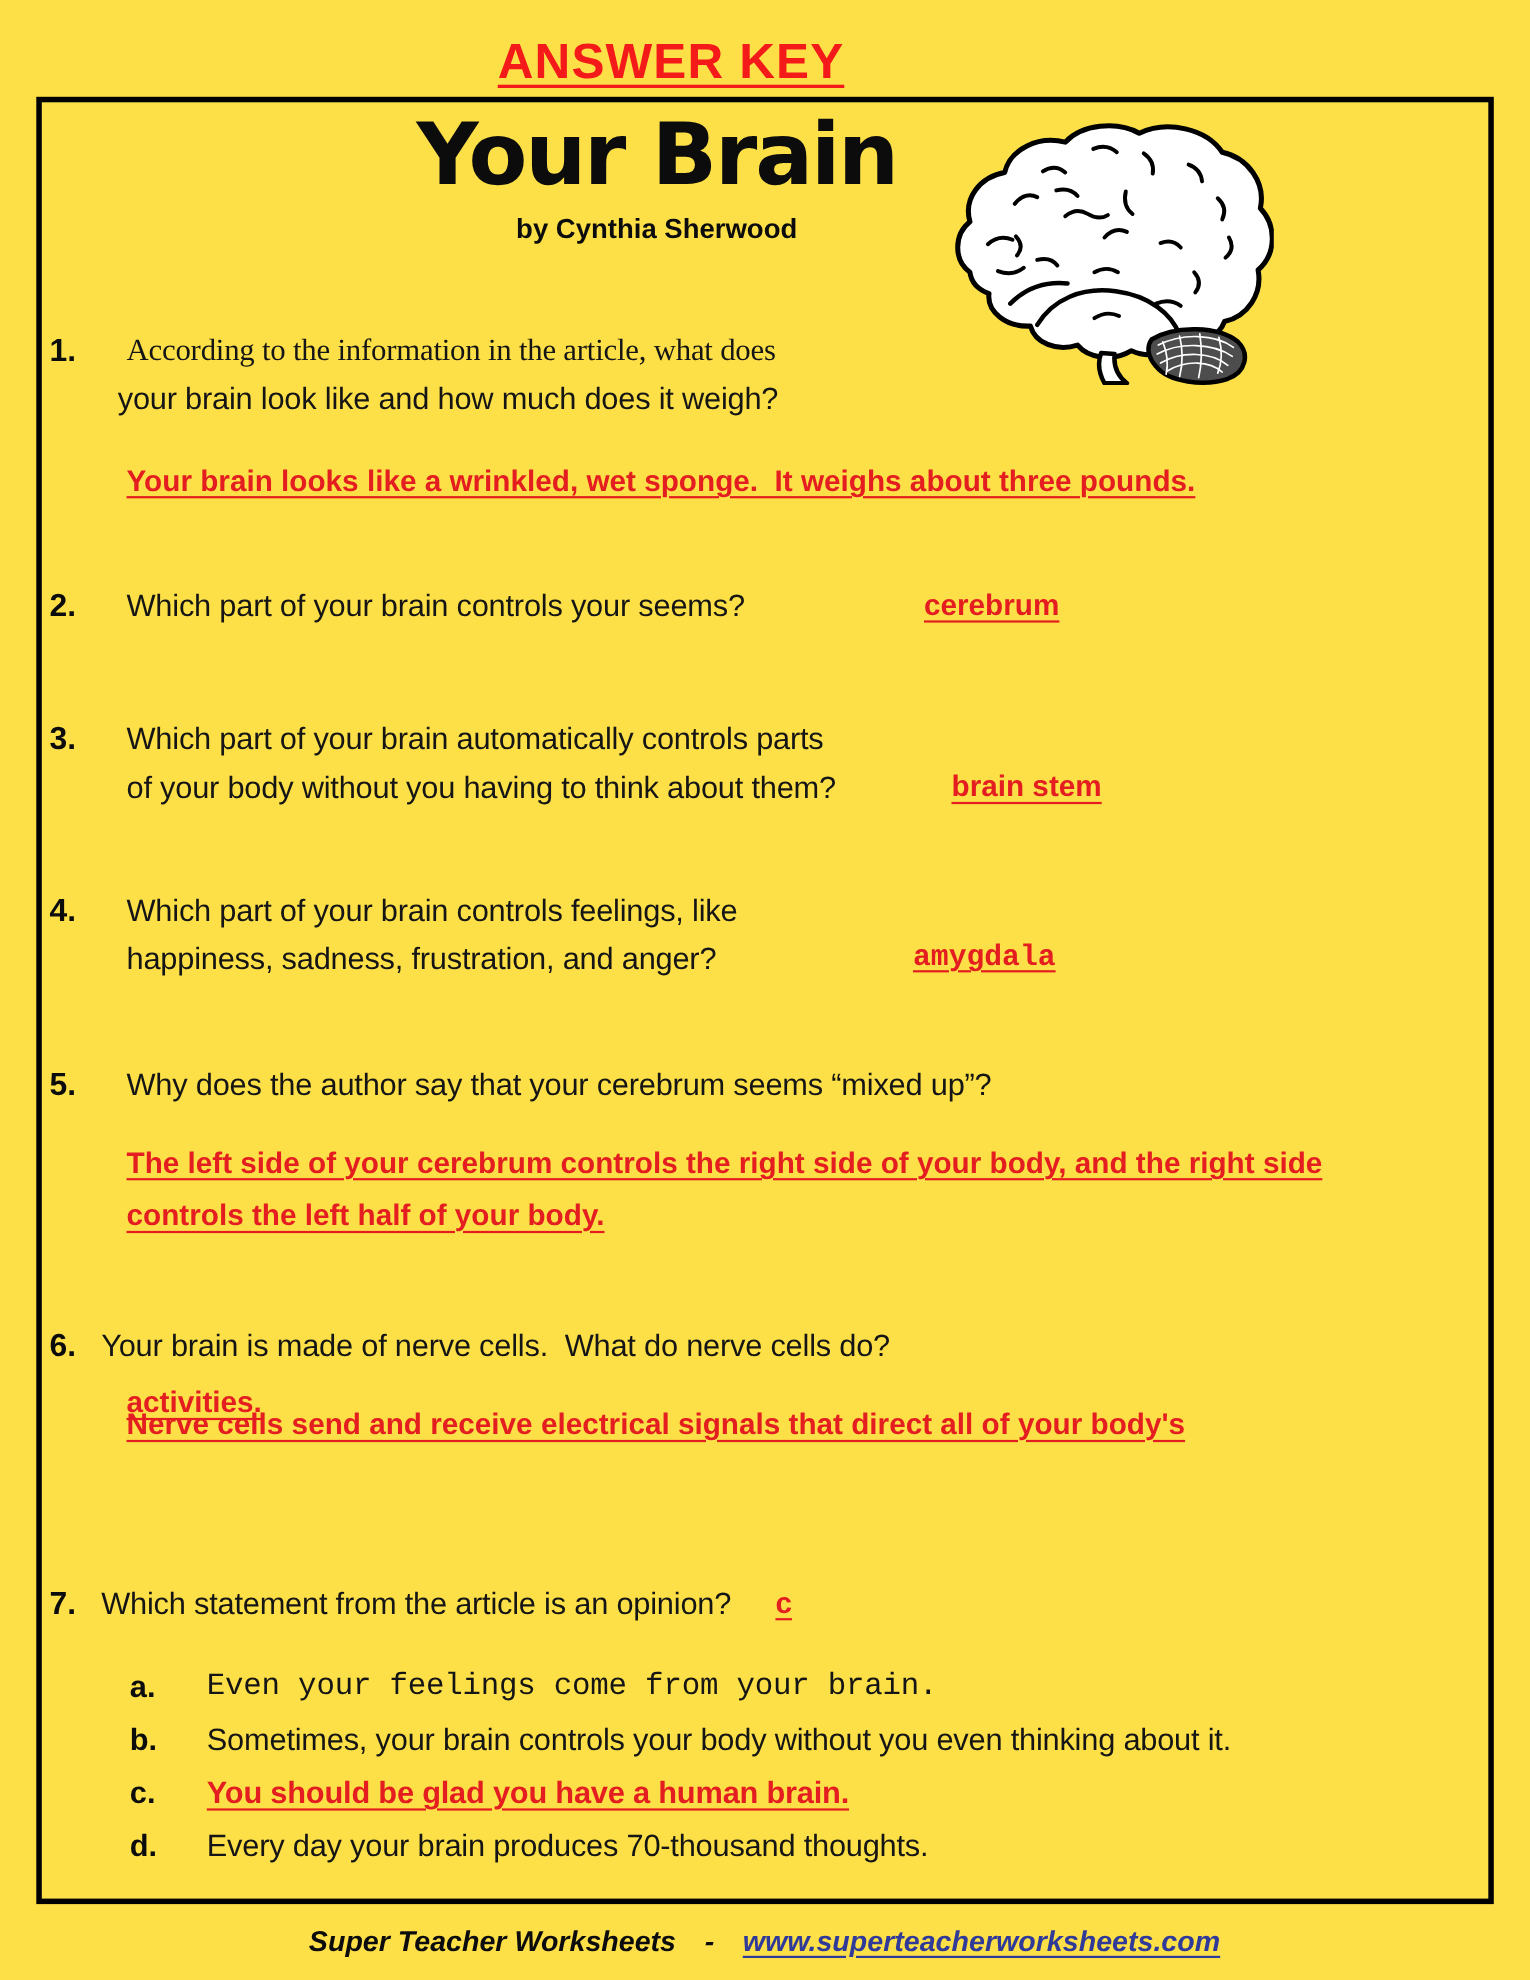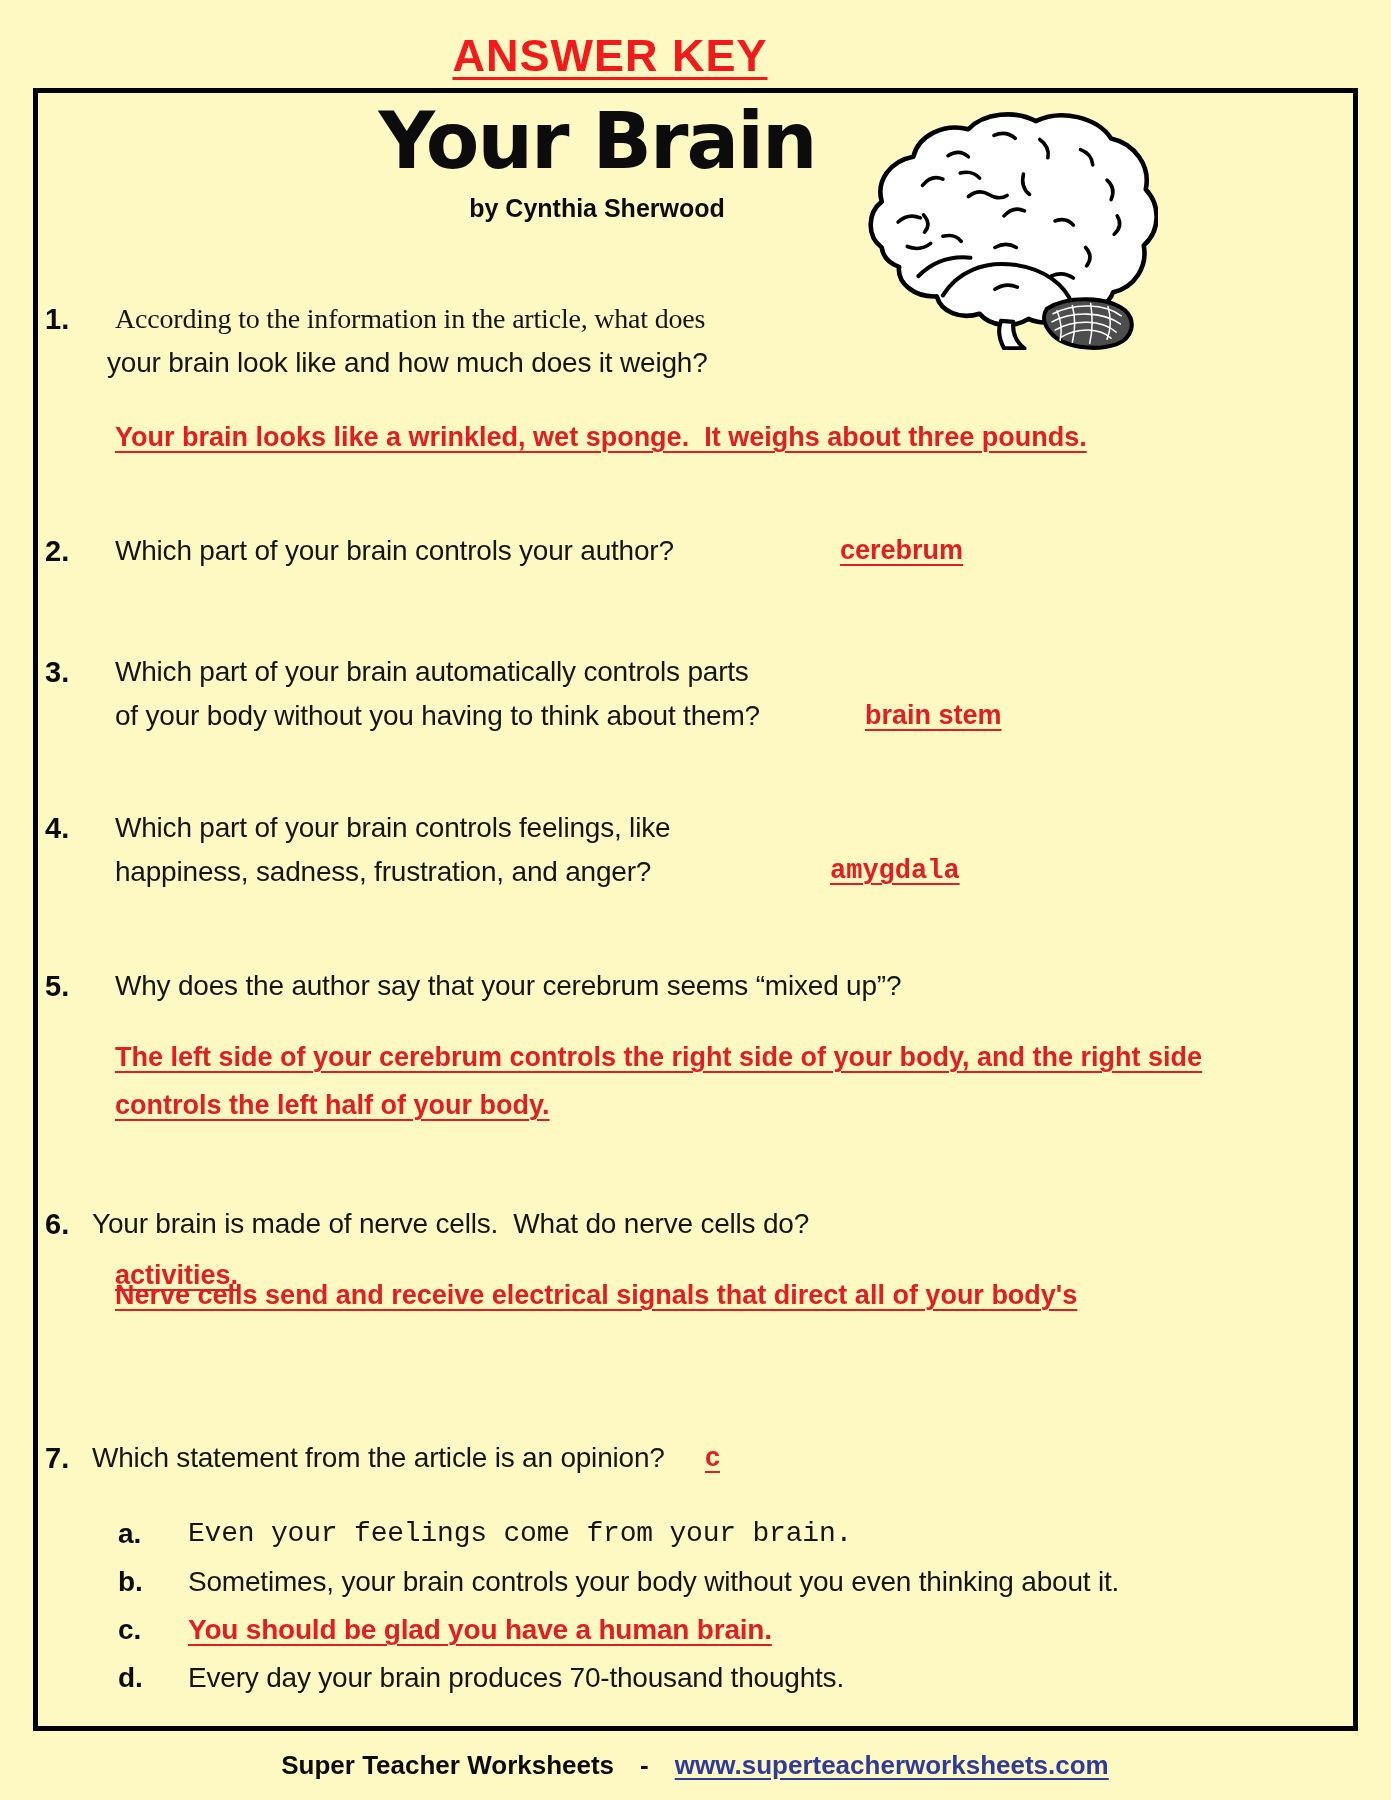--- a/index.html
+++ b/index.html
@@ -1,21 +1,21 @@
 <!DOCTYPE html>
 <html style="--banner-red: #F41A1A; --answer-red: #E41E20; --link-blue: #303A99;"><head>
 <meta charset="utf-8">
 <style>
   * { margin:0; padding:0; box-sizing:border-box; }
   html,body { background:#fff; }
   body {
     width:1391px; height:1800px; position:relative; overflow:hidden;
     font-family:"Liberation Sans", sans-serif; color:#111;
   }
-  .page { position:absolute; inset:0; background:#fef9c3; }
+  .page { position:absolute; inset:0; background:#fde047; }
 
   .banner {
     position:absolute; left:0; top:30px; width:1220px; text-align:center;
     font-size:45px; font-weight:bold; letter-spacing:1px;
     color:var(--banner-red,#f41a1a);
     text-decoration:underline; text-decoration-thickness:3px; text-underline-offset:6px;
   }
 
   .frame {
     position:absolute; left:33px; top:88px; width:1325px; height:1643px;
@@ -45,21 +45,21 @@
   .choice-letter { position:absolute; font-size:28px; font-weight:bold; color:#0c0c0c; white-space:pre; }
   .choice-text { position:absolute; font-size:28px; color:#151515; white-space:pre; letter-spacing:-0.2px; }
   .choice-text.correct {
     color:var(--answer-red,#e41e20); font-weight:bold;
     text-decoration:underline; text-decoration-thickness:2px; text-underline-offset:5px;
   }
 
   .footer {
     position:absolute; left:0; top:1750px; width:1390px;
     display:flex; justify-content:center; align-items:baseline; gap:26px;
-    font-size:26px; font-weight:bold;
+    font-size:26px; font-style:italic; font-weight:bold;
   }
   .footer .brand { color:#0c0c0c; white-space:pre; }
   .footer .sep { color:#0c0c0c; }
   .footer a {
     color:var(--link-blue,#303a99); text-decoration:underline; text-underline-offset:4px; white-space:pre;
   }
 </style>
 </head>
 <body>
 
@@ -133,21 +133,21 @@
       <path d="M 522 416 C 528 438, 528 460, 520 480"></path>
     </g>
   </svg>
 
   <span class="qnum" style="left:45px;  top:303px;">1.</span>
   <span class="qtext" style="left:115px; top:303px;font-family:Liberation Serif, serif;">According to the information in the article, what does</span>
   <span class="qtext" style="left:107px; top:347px;">your brain look like and how much does it weigh?</span>
   <span class="atext" style="left:115px; top:422px;">Your brain looks like a wrinkled, wet sponge.  It weighs about three pounds.</span>
 
   <span class="qnum" style="left:45px;  top:535px;">2.</span>
-  <span class="qtext" style="left:115px; top:535px;">Which part of your brain controls your author?</span>
+  <span class="qtext" style="left:115px; top:535px;">Which part of your brain controls your seems?</span>
   <span class="atext" style="left:840px; top:535px;">cerebrum</span>
 
   <span class="qnum" style="left:45px;  top:656px;">3.</span>
   <span class="qtext" style="left:115px; top:656px;">Which part of your brain automatically controls parts</span>
   <span class="qtext" style="left:115px; top:700px;">of your body without you having to think about them?</span>
   <span class="atext" style="left:835px; top:700px;margin-left:30px;">brain stem</span>
 
   <span class="qnum" style="left:45px;  top:812px;">4.</span>
   <span class="qtext" style="left:115px; top:812px;">Which part of your brain controls feelings, like</span>
   <span class="qtext" style="left:115px; top:856px;">happiness, sadness, frustration, and anger?</span>

